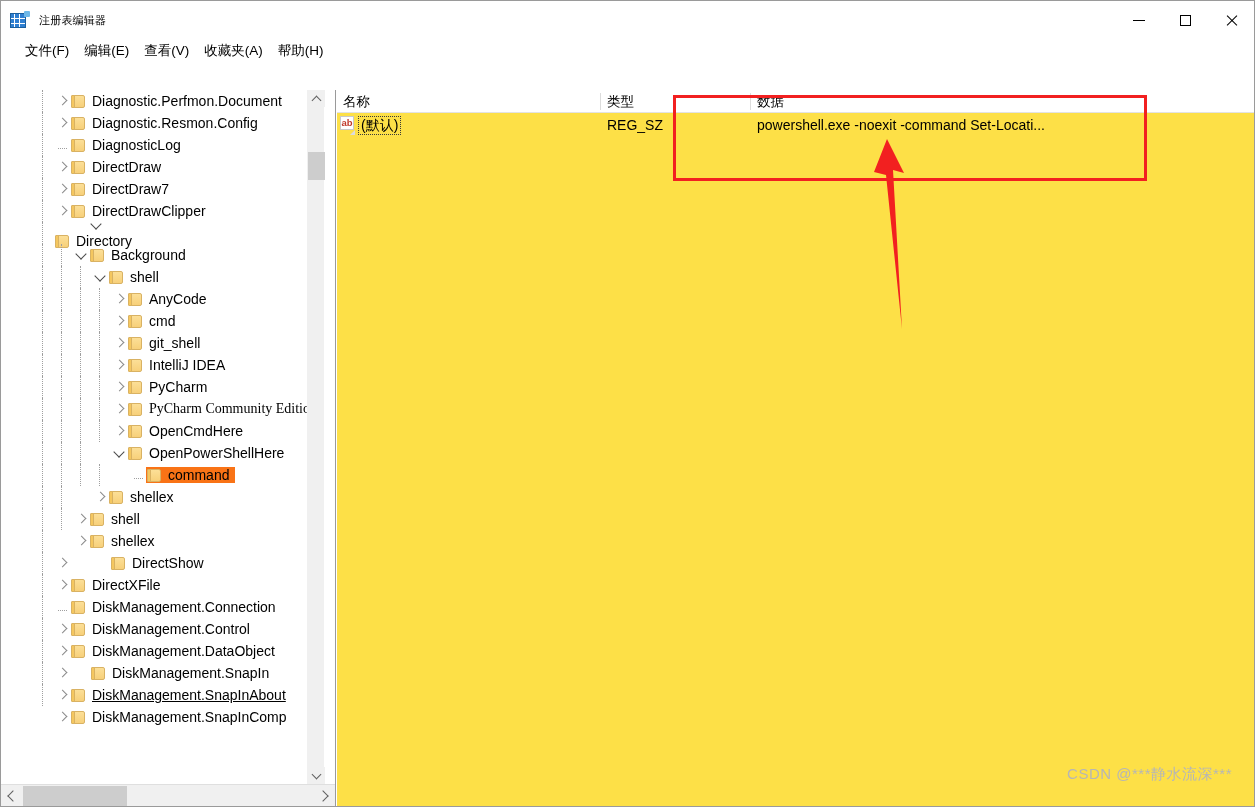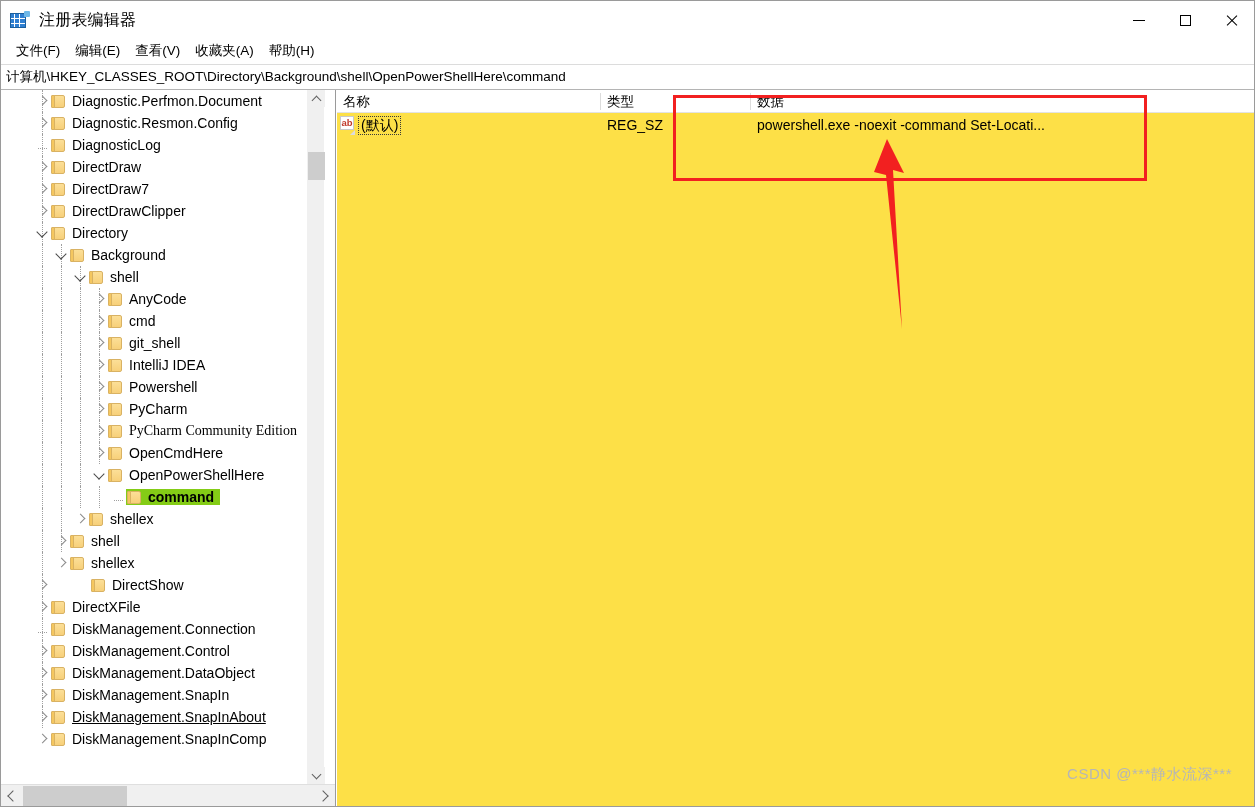--- a/index.html
+++ b/index.html
@@ -54,21 +54,21 @@
     position: absolute; left: 9px; top: 3px;
     width: 1px; height: 13px; background: #ffffff; z-index: 2;
   }
   .ico-dot {
     position: absolute; right: -1px; top: 0px;
     width: 6px; height: 6px; background: #6fb8e8;
     border-radius: 1px; z-index: 3;
   }
   #win-title {
     margin-left: 10px;
-    font-size: 16px;
+    font-size: 11px;
     color: #000000;
     letter-spacing: .2px;
   }
   .wbtns { position: absolute; right: 0; top: 0; display: flex; height: 38px; }
   .wbtn {
     width: 46px; height: 38px;
     display: flex; align-items: center; justify-content: center;
     color: #000; font-size: 14px;
   }
   .glyph-min { width: 12px; height: 1px; background: #000; }
@@ -80,21 +80,21 @@
   }
   .glyph-x::before { transform: rotate(45deg); }
   .glyph-x::after  { transform: rotate(-45deg); }
 
   
   #menubar {
     position: absolute; left: 0; top: 38px;
     width: 1253px; height: 25px;
     background: #ffffff;
     display: flex; align-items: center;
-    padding-left: 8px;
+    padding-left: 17px;
   }
   .menuitem {
     font-size: 13.5px; color: #000;
     padding: 2px 7px 3px 7px;
     margin-right: 1px;
     white-space: nowrap;
   }
 
   
   #addressbar {
@@ -135,26 +135,27 @@
     position: absolute; left: 0; top: 0;
     width: 560px;
   }
   .trow {
     position: relative;
     height: 22px;
     display: flex; align-items: center;
     white-space: nowrap;
     font-size: 14px;
     color: #000;
+    padding-left: 20px;
   }
   .trow .twrap {
     display: inline-flex; align-items: center;
     padding-right: 6px;
   }
-  .trow.sel .twrap { background: #84cc16; font-weight: bold; }
+  .trow.sel .twrap { background: #f97316; }
   .chev {
     width: 16px; height: 16px;
     position: relative;
     flex: 0 0 16px;
   }
   .chev.r::before {
     content: ""; position: absolute; left: 5px; top: 4px;
     width: 6px; height: 6px;
     border-right: 1.4px solid #8a8a8a;
     border-top: 1.4px solid #8a8a8a;
@@ -370,23 +371,20 @@
   </div>
 
   <div id="menubar">
       <div class="menuitem">文件(F)</div>
       <div class="menuitem">编辑(E)</div>
       <div class="menuitem">查看(V)</div>
       <div class="menuitem">收藏夹(A)</div>
       <div class="menuitem">帮助(H)</div>
     </div>
 
-  <div id="addressbar">
-    <span>计算机\HKEY_CLASSES_ROOT\Directory\Background\shell\OpenPowerShellHere\command</span>
-  </div>
 
   <div id="content">
 
     <div id="treepane">
       <div id="treeclip">
         <div id="treelist">
             <div class="trow">
               <span class="dotline" style="left: 41px;"></span>
               <span style="display: inline-flex; align-items: center; margin-left: 33px;">
                 <span class="chev r"></span>
@@ -461,21 +459,21 @@
                   <span class="folder">
                     <span class="fbody"></span>
                     <span class="fflap"></span>
                   </span>
                   <span class="tlabel">DirectDrawClipper</span>
                 </span>
               </span>
             </div>
             <div class="trow">
               <span class="dotline" style="left: 41px;"></span>
-              <span style="display: inline-flex; align-items: center; margin-left: 33px;">
+              <span style="display: inline-flex; align-items: center; margin-left: 33px; flex-direction: column;">
                 <span class="chev d"></span>
                 <span class="twrap">
                   <span class="folder">
                     <span class="fbody"></span>
                     <span class="fflap"></span>
                   </span>
                   <span class="tlabel">Directory</span>
                 </span>
               </span>
             </div>
@@ -562,36 +560,20 @@
               <span class="dotline" style="left: 79px;"></span>
               <span class="dotline" style="left: 98px;"></span>
               <span style="display: inline-flex; align-items: center; margin-left: 90px;">
                 <span class="chev r"></span>
                 <span class="twrap">
                   <span class="folder">
                     <span class="fbody"></span>
                     <span class="fflap"></span>
                   </span>
                   <span class="tlabel">IntelliJ IDEA</span>
-                </span>
-              </span>
-            </div>
-            <div class="trow">
-              <span class="dotline" style="left: 41px;"></span>
-              <span class="dotline" style="left: 60px;"></span>
-              <span class="dotline" style="left: 79px;"></span>
-              <span class="dotline" style="left: 98px;"></span>
-              <span style="display: inline-flex; align-items: center; margin-left: 90px;">
-                <span class="chev r"></span>
-                <span class="twrap">
-                  <span class="folder">
-                    <span class="fbody"></span>
-                    <span class="fflap"></span>
-                  </span>
-                  <span class="tlabel">Powershell</span>
                 </span>
               </span>
             </div>
             <div class="trow">
               <span class="dotline" style="left: 41px;"></span>
               <span class="dotline" style="left: 60px;"></span>
               <span class="dotline" style="left: 79px;"></span>
               <span class="dotline" style="left: 98px;"></span>
               <span style="display: inline-flex; align-items: center; margin-left: 90px;">
                 <span class="chev r"></span>
@@ -772,21 +754,21 @@
                   <span class="folder">
                     <span class="fbody"></span>
                     <span class="fflap"></span>
                   </span>
                   <span class="tlabel">DiskManagement.DataObject</span>
                 </span>
               </span>
             </div>
             <div class="trow">
               <span class="dotline" style="left: 41px;"></span>
-              <span style="display: inline-flex; align-items: center; margin-left: 33px;">
+              <span style="display: inline-flex; align-items: center; margin-left: 33px; gap: 20px;">
                 <span class="chev r"></span>
                 <span class="twrap">
                   <span class="folder">
                     <span class="fbody"></span>
                     <span class="fflap"></span>
                   </span>
                   <span class="tlabel">DiskManagement.SnapIn</span>
                 </span>
               </span>
             </div>

